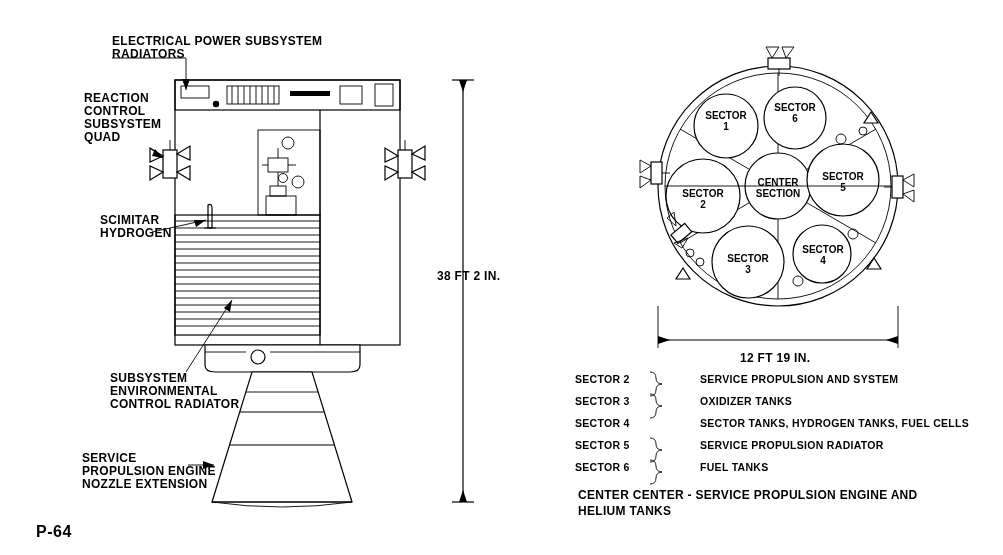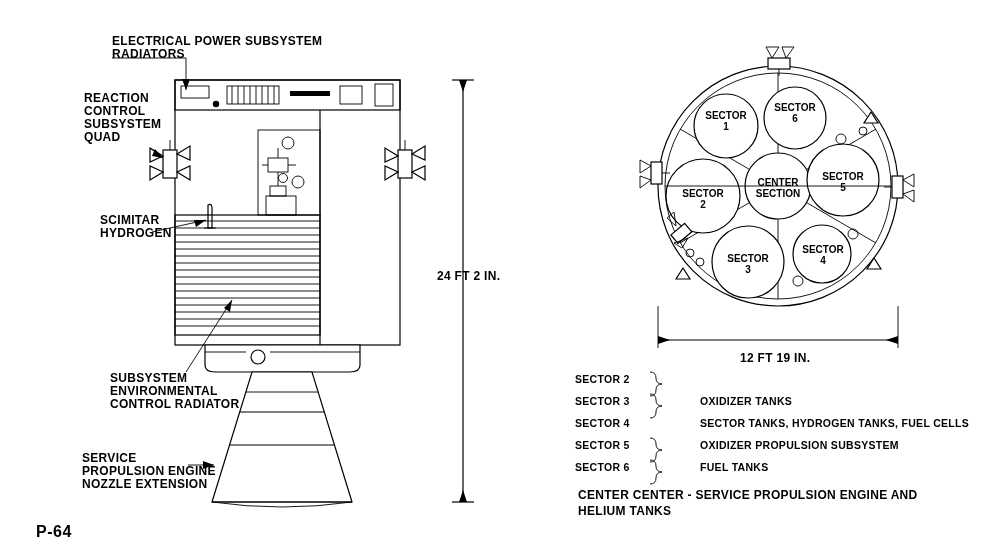--- a/index.html
+++ b/index.html
@@ -283,21 +283,21 @@
 HYDROGEN</div>
 
   <div class="lbl" style="left:110px; top:372px;">SUBSYSTEM
 ENVIRONMENTAL
 CONTROL RADIATOR</div>
 
   <div class="lbl" style="left:82px; top:452px;">SERVICE
 PROPULSION ENGINE
 NOZZLE EXTENSION</div>
 
-  <div class="lbl" style="left:437px; top:270px;">24 FT 2 IN.</div>
+  <div class="lbl" style="left:437px; top:270px;">38 FT 2 IN.</div>
 
   <div class="center-label" style="left:702px; top:110px; width:48px;">SECTOR
 1</div>
 
   <div class="center-label" style="left:679px; top:188px; width:48px;">SECTOR
 2</div>
 
   <div class="center-label" style="left:724px; top:253px; width:48px;">SECTOR
 3</div>
 
@@ -309,29 +309,30 @@
 
   <div class="center-label" style="left:771px; top:102px; width:48px;">SECTOR
 6</div>
 
   <div class="center-label" style="left:748px; top:177px; width:60px;text-align:center;">CENTER
 SECTION</div>
 
   <div class="lbl" style="left:740px; top:352px;">12 FT 19 IN.</div>
 
   <div class="legend-row" style="left:575px; top:373px;">SECTOR 2</div>
+  <div class="legend-row" style="left:700px; top:373px;">SERVICE PROPULSION AND SYSTEM</div>
 
   <div class="legend-row" style="left:575px; top:395px;">SECTOR 3</div>
   <div class="legend-row" style="left:700px; top:395px;">OXIDIZER TANKS</div>
 
   <div class="legend-row" style="left:575px; top:417px;">SECTOR 4</div>
   <div class="legend-row" style="left:700px; top:417px;">SECTOR TANKS, HYDROGEN TANKS, FUEL CELLS</div>
 
   <div class="legend-row" style="left:575px; top:439px;">SECTOR 5</div>
-  <div class="legend-row" style="left:700px; top:439px;">OXIDIZER PROPULSION SUBSYSTEM</div>
+  <div class="legend-row" style="left:700px; top:439px;">SERVICE PROPULSION RADIATOR</div>
 
   <div class="legend-row" style="left:575px; top:461px;">SECTOR 6</div>
   <div class="legend-row" style="left:700px; top:461px;">FUEL TANKS</div>
 
   <div class="lbl" style="left:578px; top:487px; line-height:16px;">CENTER CENTER - SERVICE PROPULSION ENGINE AND
         HELIUM TANKS</div>
 
   <div class="fig-id">P-64</div>
 
 </div>

